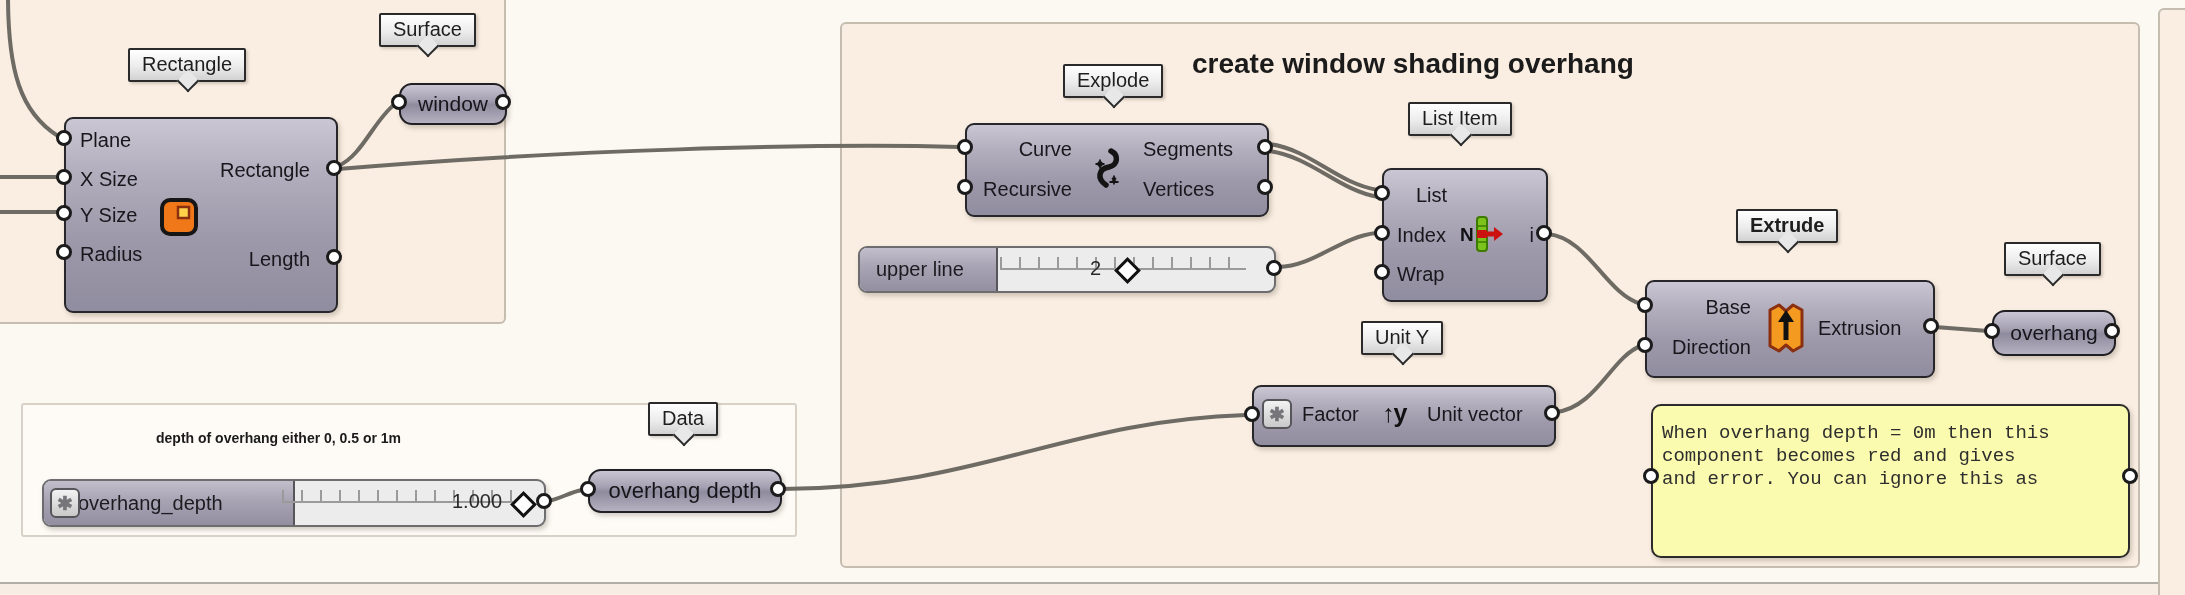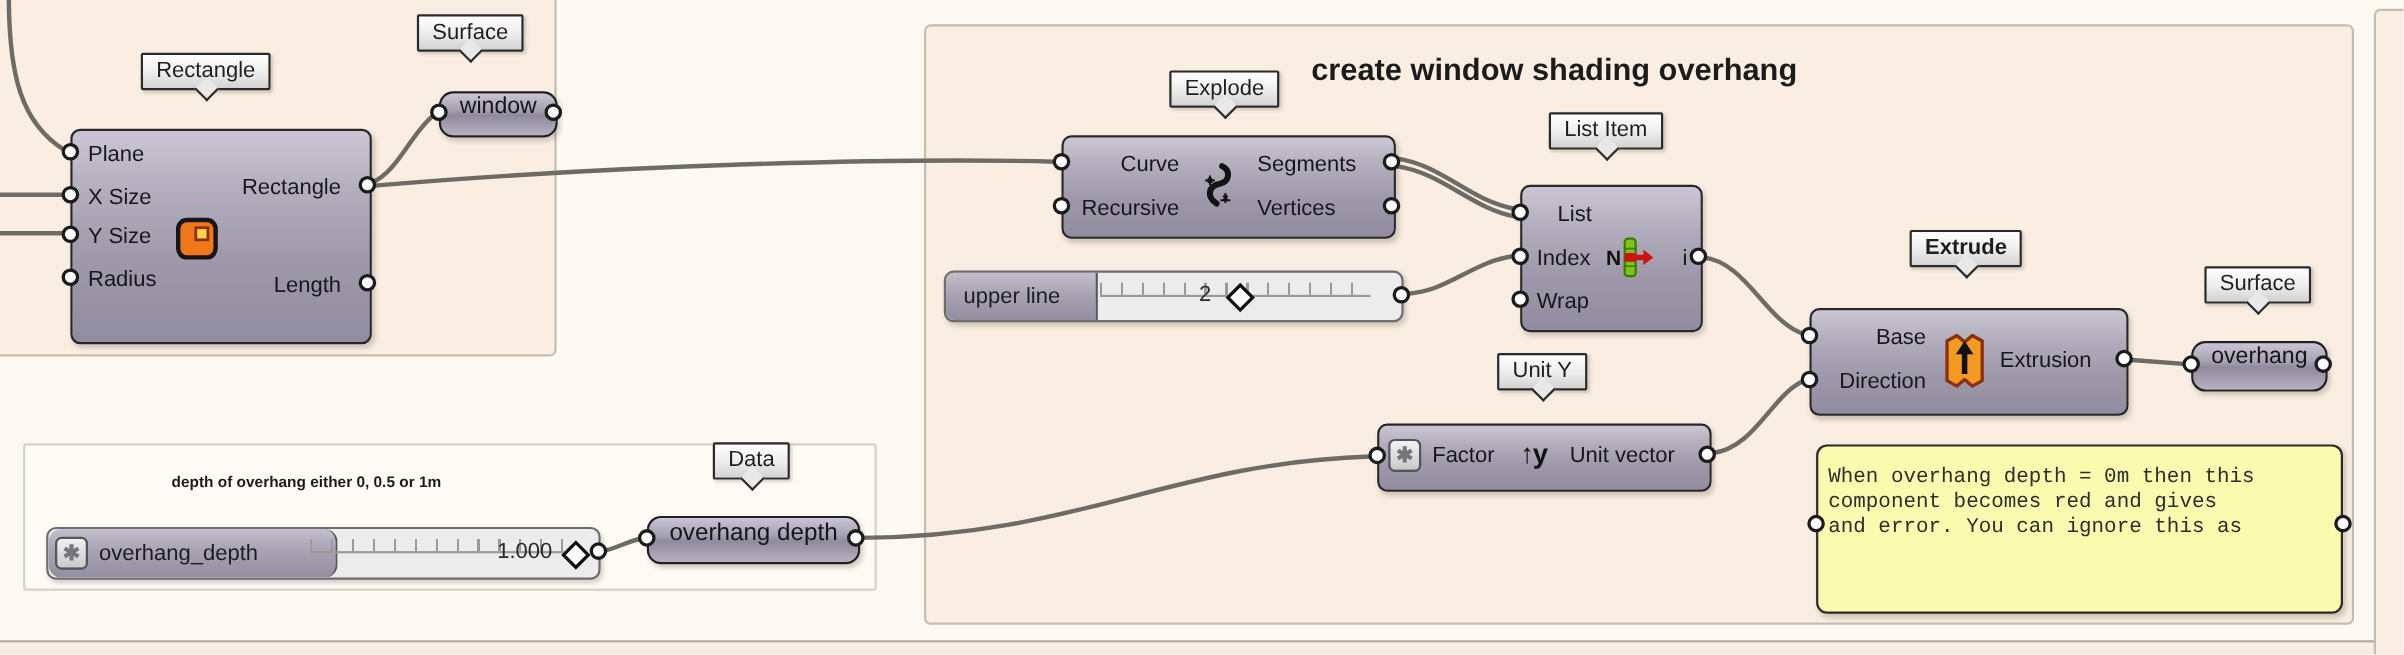--- a/index.html
+++ b/index.html
@@ -25,21 +25,21 @@
   }
   .port{position:absolute;font-size:20px;line-height:24px;height:24px;white-space:nowrap;color:#17171c;}
   .port.right{text-align:right;}
   .nub{position:absolute;width:16px;height:16px;border-radius:50%;
     background:#fff;border:3px solid #1b1b1b;box-sizing:border-box;z-index:6;}
   
   .capsule{
     position:absolute;border:2.5px solid #1f1f24;border-radius:13px;
     background:linear-gradient(180deg,#c9c5d3 0%,#a5a1b2 40%,#8f8b9e 52%,#b5b1c0 100%);
     box-shadow:2px 3px 5px rgba(95,82,70,.28);
-    font-size:21px;color:#15151a;display:flex;align-items:flex-start;justify-content:center;
+    font-size:21px;color:#15151a;display:flex;align-items:center;justify-content:center;
   }
   
   .tag{
     position:absolute;z-index:7;padding:3px 12px 4px 12px;font-size:20px;color:#1e1e1e;
     background:linear-gradient(180deg,#ffffff 0%,#ececec 55%,#d2d2d2 100%);
     border:2px solid #2a2a2a;border-radius:2px;box-shadow:2px 2px 3px rgba(95,82,70,.25);
     white-space:nowrap;
   }
   .tag .tail{
     position:absolute;left:50%;bottom:-9px;width:14px;height:14px;margin-left:-7px;
@@ -218,21 +218,21 @@
     <span>Surface</span><div class="tail"></div>
   </div>
 
   <div class="panel" style="left:1651px;top:404px;width:479px;height:154px;">
     <div>When overhang depth = 0m then this</div>
     <div>component becomes red and gives</div>
     <div>and error. You can ignore this as</div>
   </div>
 
   <div class="slider" style="left:42px;top:479px;width:500px;height:44px;">
-    <div class="slabel" style="width:215px;padding-left:46px;border-radius:12px;">
+    <div class="slabel" style="width:215px;padding-left:34px;">
       <span>overhang_depth</span>
     </div>
     <div class="asterisk" style="left:6px;top:7px;">✱</div>
     <div class="ruler" style="left:238px;width:232px;"></div>
     <div class="sval" style="left:408px;">1.000</div>
     <div class="diamond" style="left:470px;top:14px;"></div>
   </div>
 
   <div class="capsule" style="left:588px;top:469px;width:190px;height:40px;font-size:22px;">
     <span>overhang depth</span>

